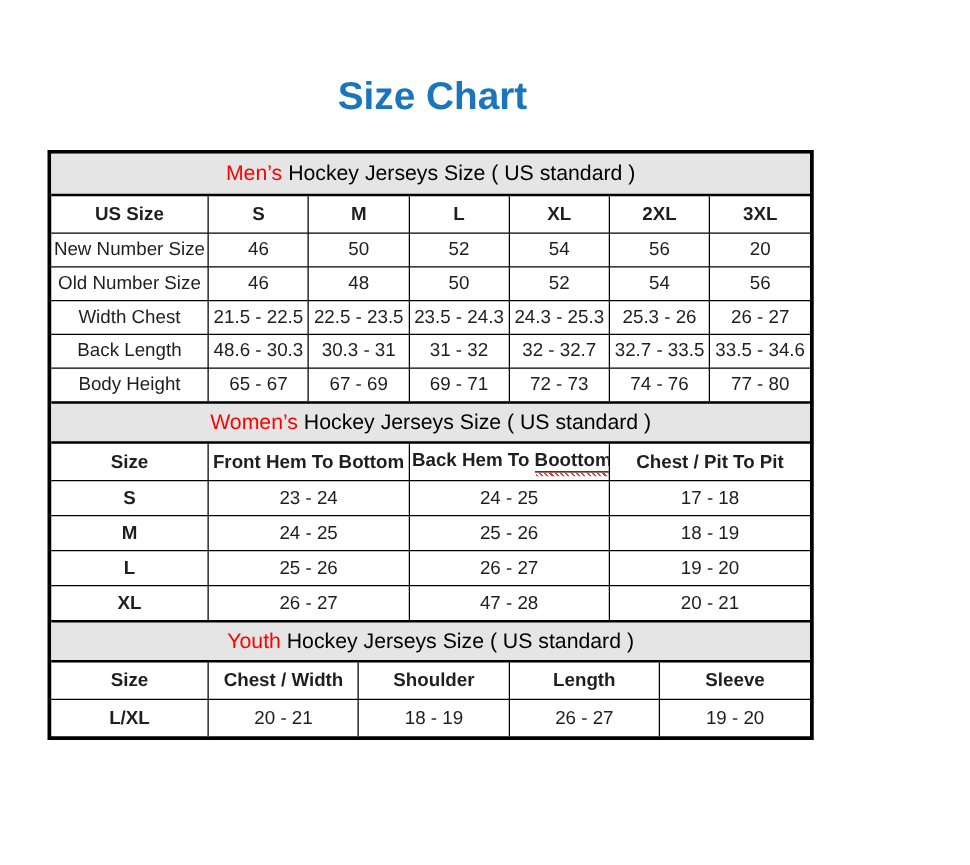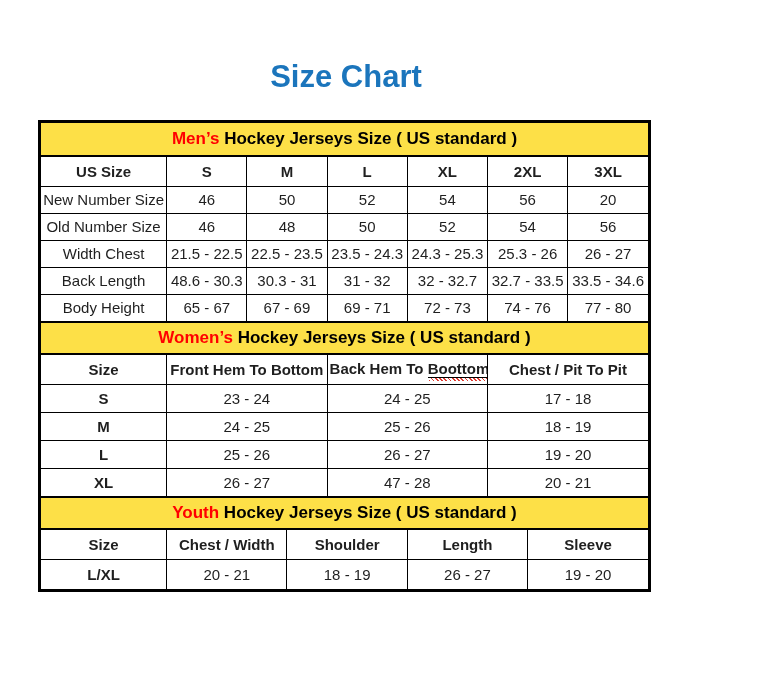--- a/index.html
+++ b/index.html
@@ -17,26 +17,26 @@
     color: #1b75bc;
     font-size: 31px;
     font-weight: bold;
     line-height: 38px;
   }
   .chart {
     margin: 24px 41px 0 38px;
     border: 3px solid #000;
   }
   .band {
-    background: #fde047;
+    background: #e5e5e5;
     height: 34px;
     display: flex;
     align-items: center;
     justify-content: center;
-    font-weight: bold;
+    font-weight: normal;
     font-size: 17px;
     color: #000;
     border-top: 2.5px solid #000;
     border-bottom: 2.5px solid #000;
     white-space: pre;
   }
   section:first-of-type .band { border-top: none; }
   .band .accent { color: #ff0000; }
   table {
     width: 100%;

